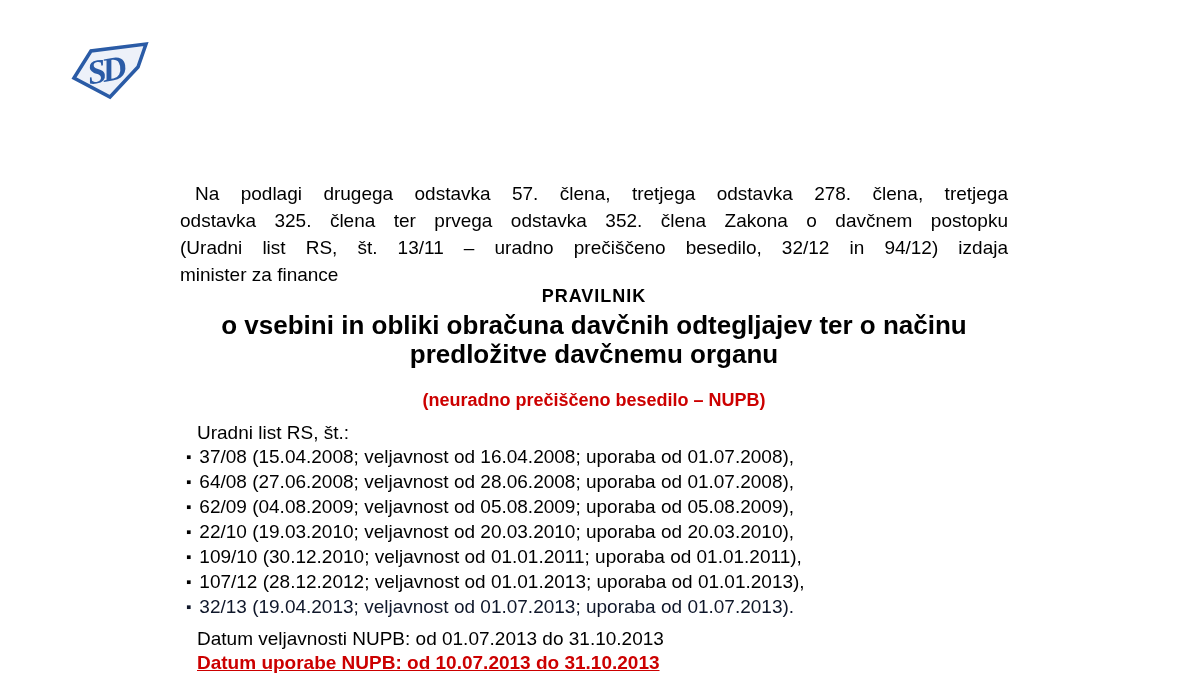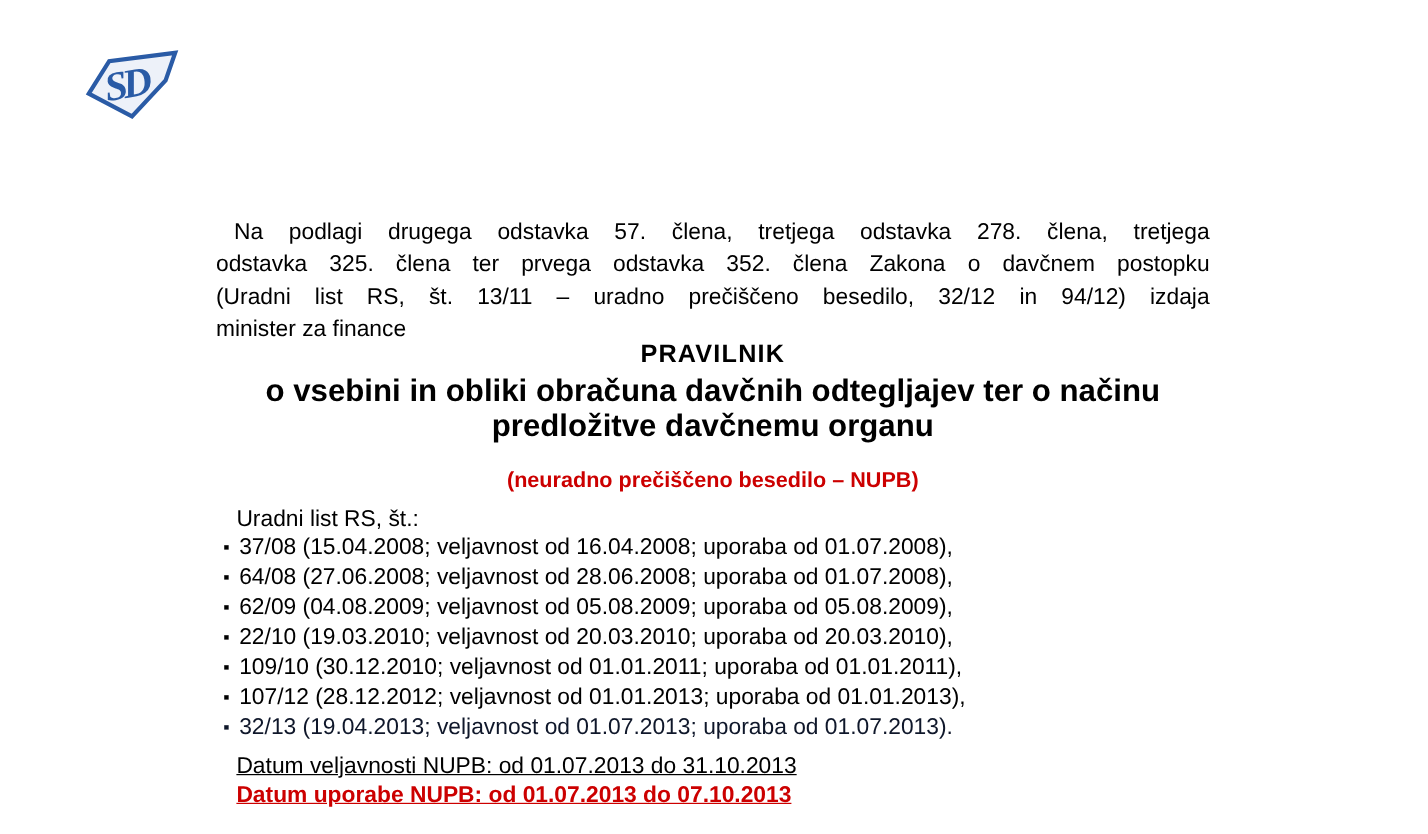--- a/index.html
+++ b/index.html
@@ -39,21 +39,21 @@
   .intro .last { text-align: center; text-align-last: left; }
 
   .title-block {
     position: absolute;
     left: 180px;
     top: 281px;
     width: 828px;
     text-align: center;
     font-weight: bold;
   }
-  .title-main  { font-size: 21px; line-height: 30px; letter-spacing: 1px; }
+  .title-main  { font-size: 18px; line-height: 30px; letter-spacing: 1px; }
   .title-sub   { font-size: 26px; line-height: 29px; }
   .title-note  { font-size: 18px; line-height: 26px; color: #cc0000; margin-top: 18px; }
 
   .gazette {
     position: absolute;
     left: 186px;
     top: 421px;
     font-size: 19px;
     line-height: 24px;
   }
@@ -68,21 +68,21 @@
   }
   .gazette-list li.red { color: #0f172a; }
 
   .validity {
     position: absolute;
     left: 197px;
     top: 627px;
     font-size: 19px;
     line-height: 24px;
   }
-  .validity-black { text-decoration: underline; }
+  .validity-black { }
   .validity-red   { text-decoration: underline; color: #cc0000; font-weight: bold; }
 </style>
 </head>
 <body>
 
 <div class="page">
 
   <div class="logo">
     <svg viewBox="0 0 84 66" width="84" height="66">
       <path d="M 8 42 L 25 15 L 80 8 L 72 31 L 44 61 Z" fill="#edf1f9" stroke="#2a5ba6" stroke-width="3.5" stroke-linejoin="miter"></path>
@@ -112,16 +112,16 @@
       <li>62/09 (04.08.2009; veljavnost od 05.08.2009; uporaba od 05.08.2009),</li>
       <li>22/10 (19.03.2010; veljavnost od 20.03.2010; uporaba od 20.03.2010),</li>
       <li>109/10 (30.12.2010; veljavnost od 01.01.2011; uporaba od 01.01.2011),</li>
       <li>107/12 (28.12.2012; veljavnost od 01.01.2013; uporaba od 01.01.2013),</li>
       <li class="red">32/13 (19.04.2013; veljavnost od 01.07.2013; uporaba od 01.07.2013).</li>
     </ul>
   </div>
 
   <div class="validity">
     <div class="validity-black">Datum veljavnosti NUPB: od 01.07.2013 do 31.10.2013</div>
-    <div class="validity-red">Datum uporabe NUPB: od 01.07.2013 do 07.10.2013</div>
+    <div class="validity-red">Datum uporabe NUPB: od 10.07.2013 do 31.10.2013</div>
   </div>
 
 </div>
 
 </body></html>

